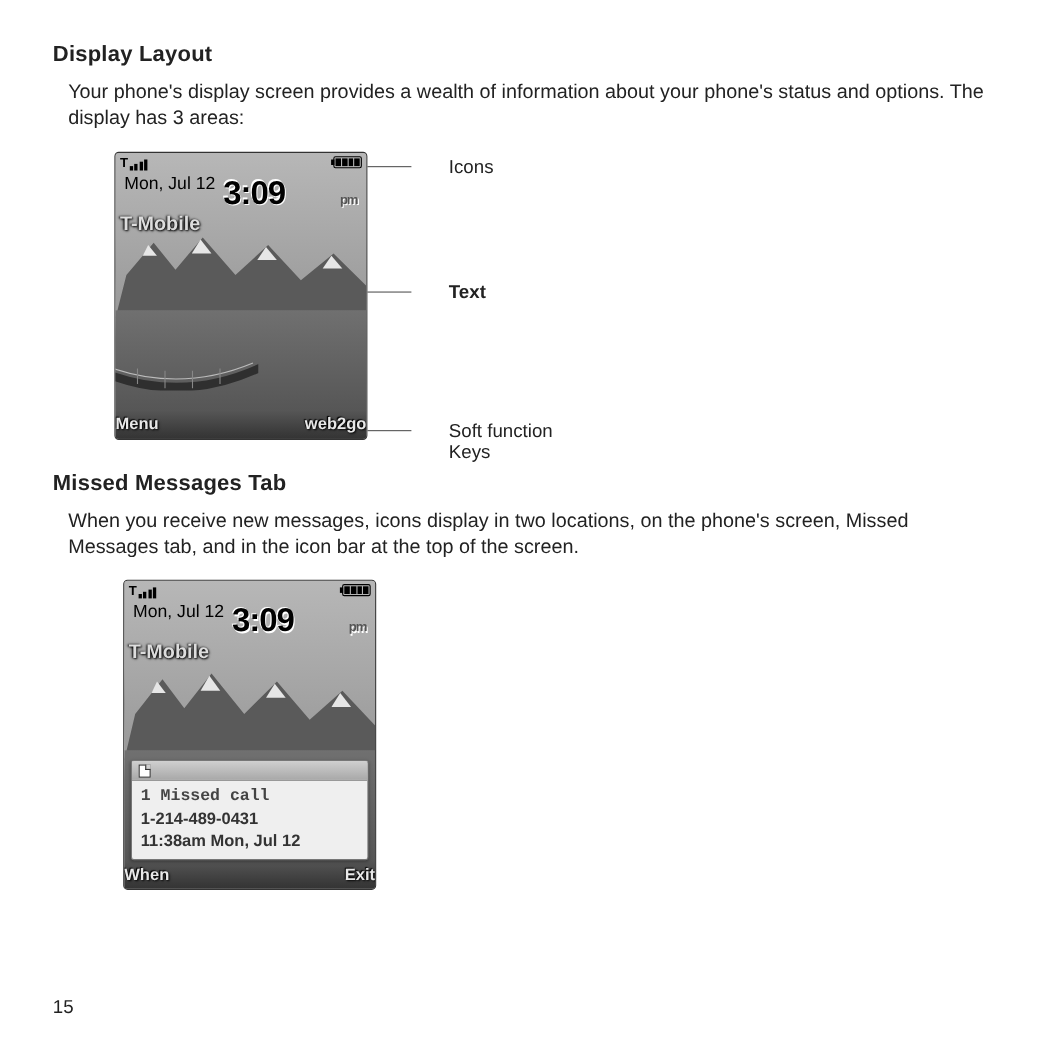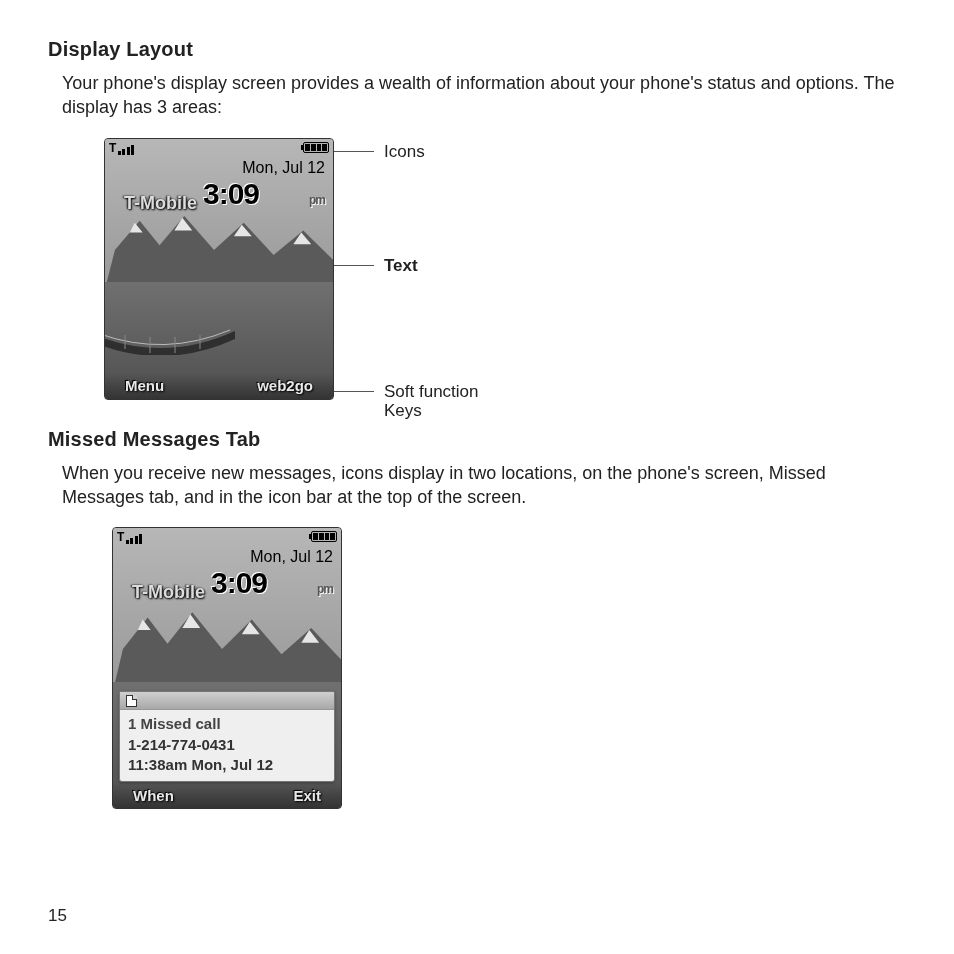--- a/index.html
+++ b/index.html
@@ -15,51 +15,51 @@
   }
   .statusbar { position:absolute; top:0; left:0; right:0; height:18px; background: rgba(255,255,255,.0); }
   .sig { position:absolute; left:4px; top:2px; display:flex; align-items:flex-end; gap:1.5px; }
   .sig span.t { font-weight:900; font-size:12px; color:#000; margin-right:0px; font-family: Arial; }
   .sig i { display:block; width:3px; background:#000; }
   .sig i.b1{height:4px}.sig i.b2{height:6px}.sig i.b3{height:8px}.sig i.b4{height:10px}
   .batt { position:absolute; right:4px; top:3px; width:26px; height:11px; border:1.5px solid #000; border-radius:2px; }
   .batt::before{content:"";position:absolute;left:-3px;top:2px;width:3px;height:5px;background:#000;}
   .batt .cells{position:absolute; inset:1px; display:flex; gap:1px;}
   .batt .cells i{flex:1; background:#000;}
-  .dateline { position:absolute; top:20px; left:8px; right:8px; height:34px; display:flex; align-items:flex-end; justify-content:space-between; color:#000;flex-direction:column; }
+  .dateline { position:absolute; top:20px; left:8px; right:8px; height:34px; display:flex; align-items:flex-start; justify-content:space-between; color:#000; }
   .date { font-size:16px; font-weight:400; font-family: Arial; }
   .time { font-size:30px; font-weight:900; font-family: Arial; letter-spacing:-1px; text-shadow: 1px 1px 0 #fff, -1px -1px 0 #fff; display:flex; align-items:baseline;gap:48px; }
   .pm { font-size:12px; font-weight:700; margin-left:2px; color:#555; text-shadow: 1px 1px 0 #fff; }
-  .carrier { position:absolute; top:54px; left:19px; font-size:18px; font-weight:700; color:#ddd; text-shadow: 1px 1px 2px #000, -1px 0 2px #000; font-family: Arial; }
+  .carrier { position:absolute; top:54px; left:4px; font-size:18px; font-weight:700; color:#ddd; text-shadow: 1px 1px 2px #000, -1px 0 2px #000; font-family: Arial; }
 
   
   .bg-top{position:absolute; top:0;left:0;right:0;height:55%; background:linear-gradient(180deg,#b7b7b7,#9a9a9a);}
   .mtn{position:absolute; top:28%; left:0; right:0; height:30%;}
   .mtn svg{width:100%;height:100%;}
   .lake{position:absolute; top:55%; left:0; right:0; bottom:0; background:linear-gradient(180deg,#707070,#4f4f4f);}
   .canoe{position:absolute; left:-10px; bottom:44px; width:140px; height:40px;}
   .canoe svg{width:100%;height:100%;}
 
-  .softbar{position:absolute;left:0;right:0;bottom:0;height:26px; display:flex; justify-content:space-between; align-items:center; padding:0 20px; background: linear-gradient(180deg, rgba(0,0,0,.0), rgba(0,0,0,.35)); }
+  .softbar{position:absolute;left:0;right:0;bottom:0;height:26px; display:flex; justify-content:space-between; align-items:center; padding:0 0; background: linear-gradient(180deg, rgba(0,0,0,.0), rgba(0,0,0,.35)); }
   .softkey{ font-size:15px; font-weight:700; color:#e8e8e8; text-shadow:1px 1px 2px #000, -1px -1px 1px #000; font-family: Arial; }
 
   .annos { position:relative; width: 200px; margin-left: 0; }
   .anno { position:absolute; display:flex; align-items:center; font-size:17px; font-family: "Helvetica Neue", Arial, sans-serif; }
   .anno .line{ height:1px; background:#555; margin-right:10px; }
-  .anno .txt{ white-space:nowrap; line-height:1.15; }
+  .anno .txt{ white-space:nowrap; line-height:1.15;margin-left:24px; }
 
   
   .figwrap2 { margin: 6px 0 28px 64px; }
   .phone2 { height: 282px; }
   .notif { position:absolute; left:6px; right:6px; bottom:26px; background:#efefef; border:1px solid #777; border-radius:3px; color:#222; font-family: Arial; box-shadow: 0 1px 3px rgba(0,0,0,.3); }
   .notif .tab { height:18px; background: linear-gradient(180deg,#cfcfcf,#a8a8a8); display:flex; align-items:center; padding:0 6px; border-bottom:1px solid #999; }
   .notif .tab .doc-icon{ width:11px; height:12px; border:1.4px solid #333; background:#fff; position:relative; }
   .notif .tab .doc-icon::after{content:"";position:absolute;top:-1px;right:-1px;width:4px;height:4px;background:#cfcfcf;border-left:1.4px solid #333;border-bottom:1.4px solid #333;}
   .notif .body2 { padding:4px 8px 6px 8px; font-size:15px; font-weight:700; color:#333; line-height:1.35; }
-  .notif .body2 div:first-child{font-weight:700; color:#444;}
+  .notif .body2 div:first-child{font-weight:700; color:#444;font-family:Liberation Mono, monospace;}
 
   .pgnum { position:absolute; left:48px; bottom:28px; font-size:17px; font-family: Arial; }
 </style>
 </head>
 <body>
 
 <div class="page">
 
   <div class="h2">Display Layout</div>
   <div class="body">Your phone's display screen provides a wealth of information about your phone's status and options. The display has 3 areas:</div>
@@ -183,21 +183,21 @@
         </span>
       </div>
       <div class="carrier">T-Mobile</div>
 
       <div class="notif">
         <div class="tab">
           <div class="doc-icon"></div>
         </div>
         <div class="body2">
           <div>1 Missed call</div>
-          <div>1-214-774-0431</div>
+          <div>1-214-489-0431</div>
           <div>11:38am Mon, Jul 12</div>
         </div>
       </div>
 
       <div class="softbar">
         <span class="softkey">When</span>
         <span class="softkey">Exit</span>
       </div>
     </div>
   </div>

